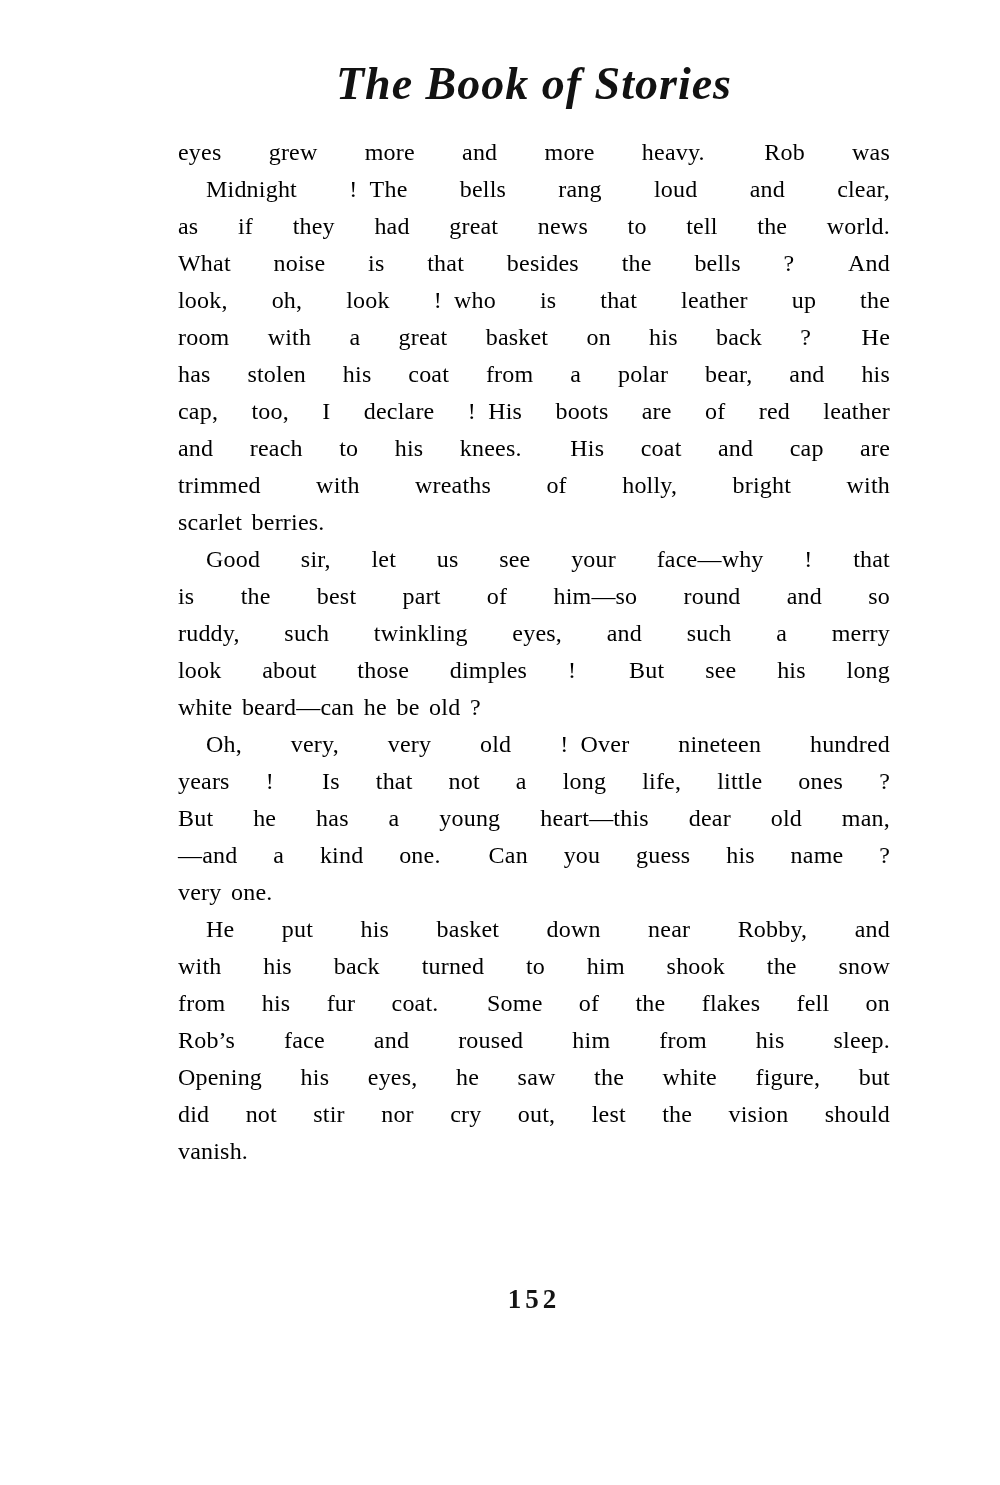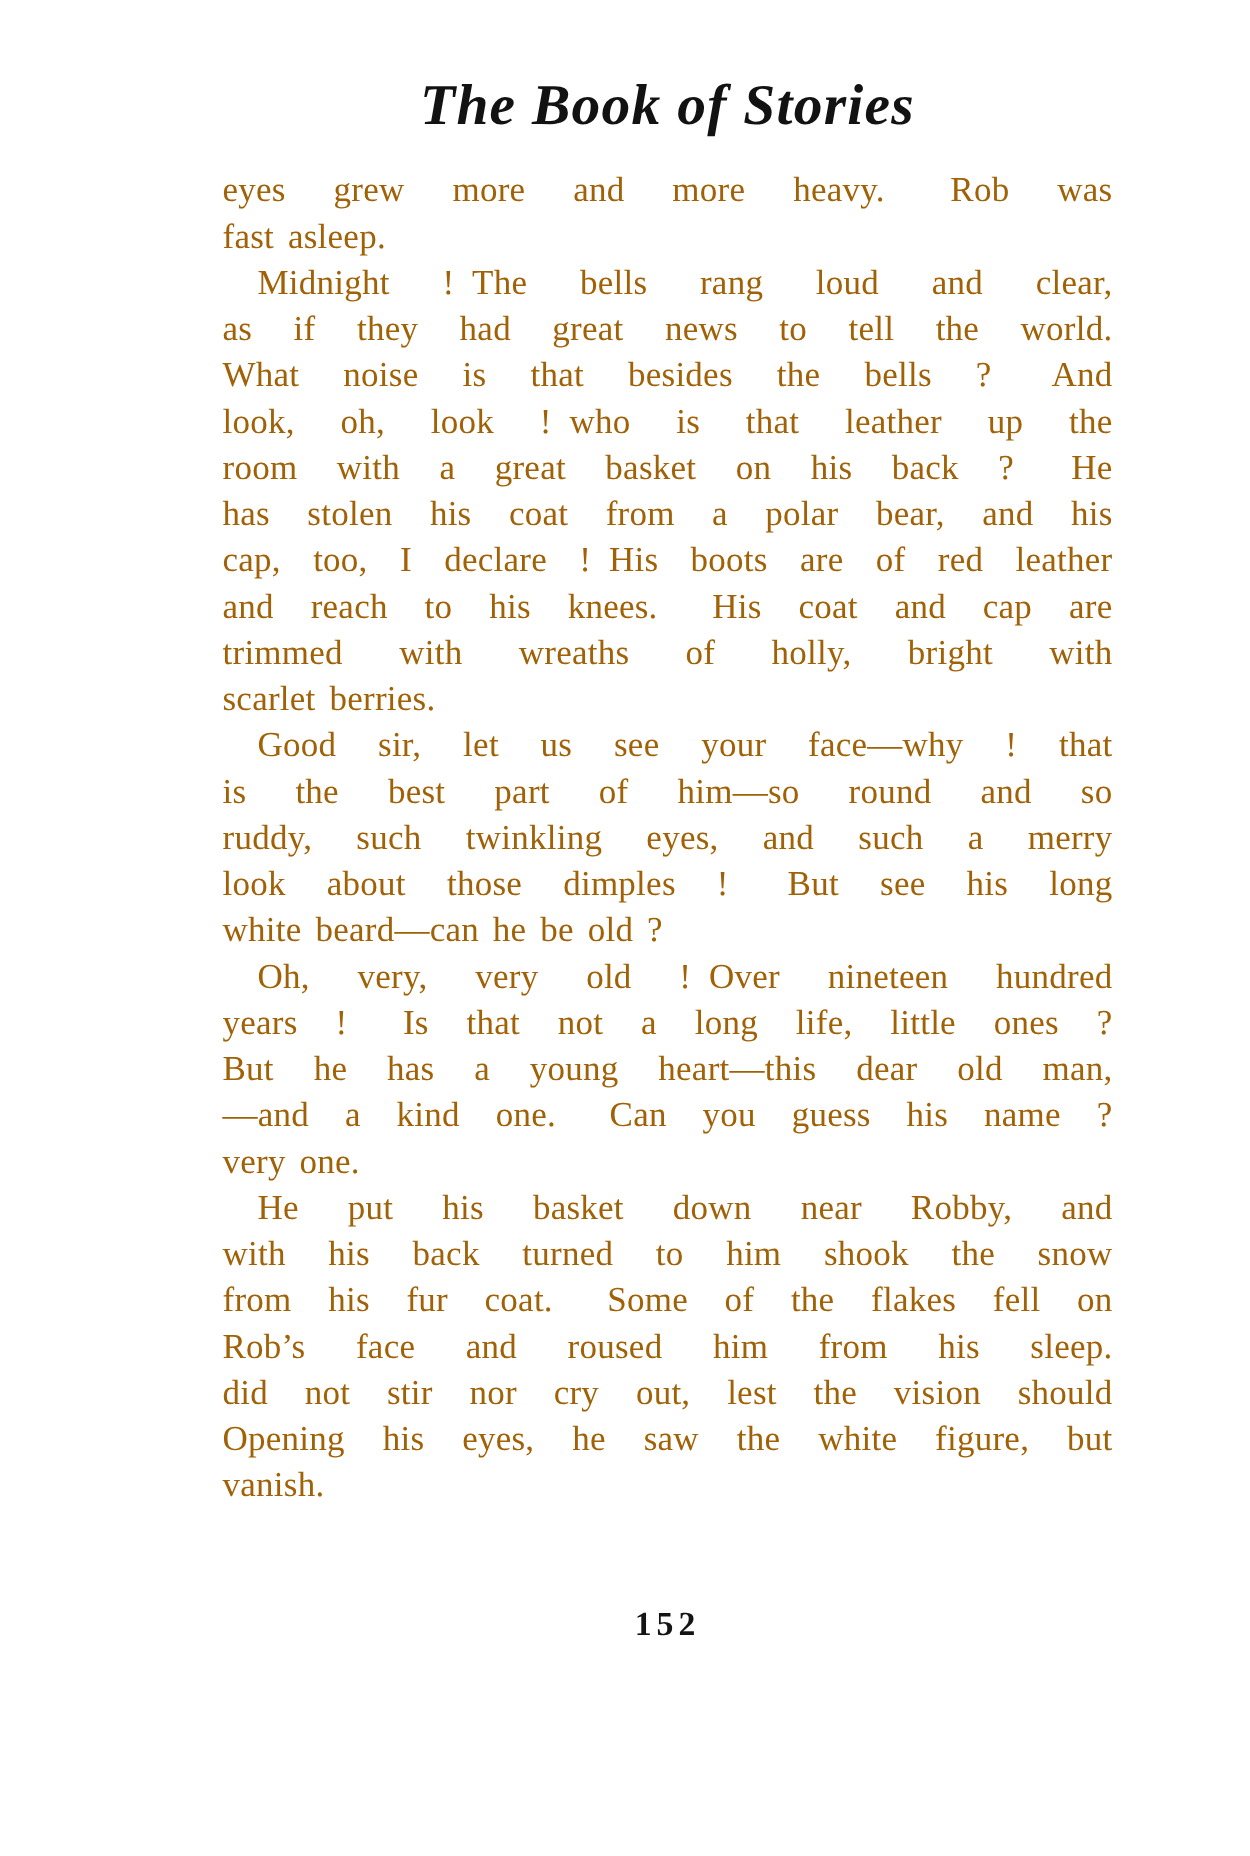--- a/index.html
+++ b/index.html
@@ -35,25 +35,25 @@
   }
   .text-block {
     position: absolute;
     left: 178px;
     top: 134px;
     width: 712px;
   }
   .line {
     height: 37px;
     line-height: 37px;
-    font-size: 28px;
+    font-size: 24px;
     word-spacing: 0.14em;
     letter-spacing: 0.2px;
     white-space: nowrap;
-    color: #a16207;
+    color: #000000;
   }
   .line.justify {
     white-space: normal;
     text-align: justify;
     text-align-last: justify;
   }
   .line.indent {
     padding-left: 28px;
   }
   .page-number {
@@ -69,21 +69,20 @@
   }
 </style>
 </head>
 <body>
 
 <div class="sheet">
   <h1 class="book-title">The Book of Stories</h1>
 
   <div class="text-block" id="text-block">
       <div class="line justify">eyes grew more and more heavy.  Rob was</div>
-      <div class="line">fast asleep.</div>
       <div class="line justify indent">Midnight ! The bells rang loud and clear,</div>
       <div class="line justify">as if they had great news to tell the world.</div>
       <div class="line justify">What noise is that besides the bells ?  And</div>
       <div class="line justify">look, oh, look ! who is that leather up the</div>
       <div class="line justify">room with a great basket on his back ?  He</div>
       <div class="line justify">has stolen his coat from a polar bear, and his</div>
       <div class="line justify">cap, too, I declare ! His boots are of red leather</div>
       <div class="line justify">and reach to his knees.  His coat and cap are</div>
       <div class="line justify">trimmed with wreaths of holly, bright with</div>
       <div class="line">scarlet berries.</div>
@@ -94,19 +93,19 @@
       <div class="line">white beard—can he be old ?</div>
       <div class="line justify indent">Oh, very, very old ! Over nineteen hundred</div>
       <div class="line justify">years !  Is that not a long life, little ones ?</div>
       <div class="line justify">But he has a young heart—this dear old man,</div>
       <div class="line justify">—and a kind one.  Can you guess his name ?</div>
       <div class="line">very one.</div>
       <div class="line justify indent">He put his basket down near Robby, and</div>
       <div class="line justify">with his back turned to him shook the snow</div>
       <div class="line justify">from his fur coat.  Some of the flakes fell on</div>
       <div class="line justify">Rob’s face and roused him from his sleep.</div>
+      <div class="line justify">Opening his eyes, he saw the white figure, but</div>
       <div class="line justify">did not stir nor cry out, lest the vision should</div>
-      <div class="line justify">Opening his eyes, he saw the white figure, but</div>
       <div class="line">vanish.</div>
     </div>
 
   <div class="page-number">152</div>
 </div>
 
 </body></html>

